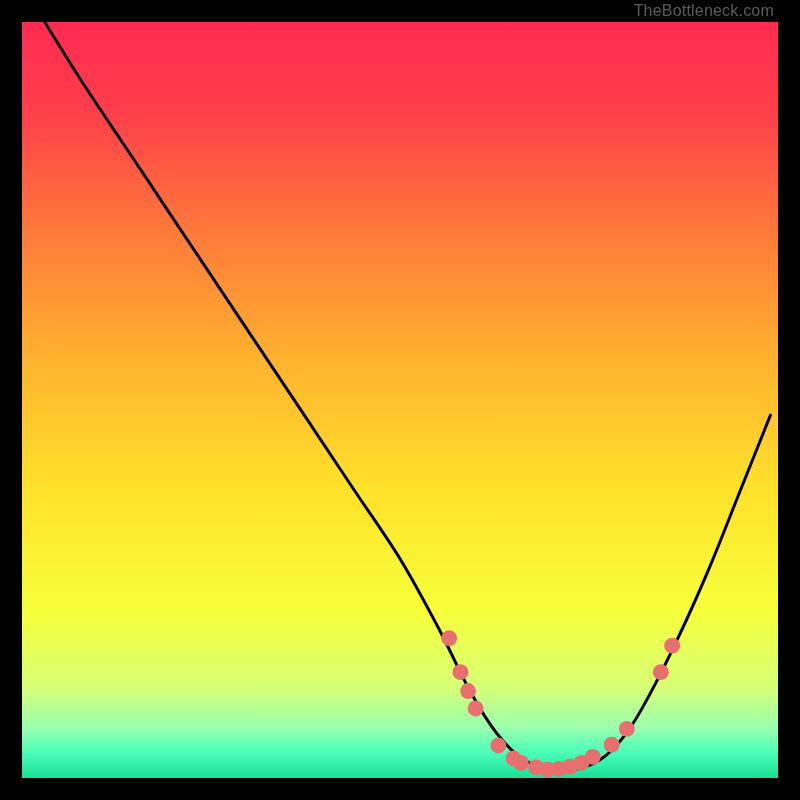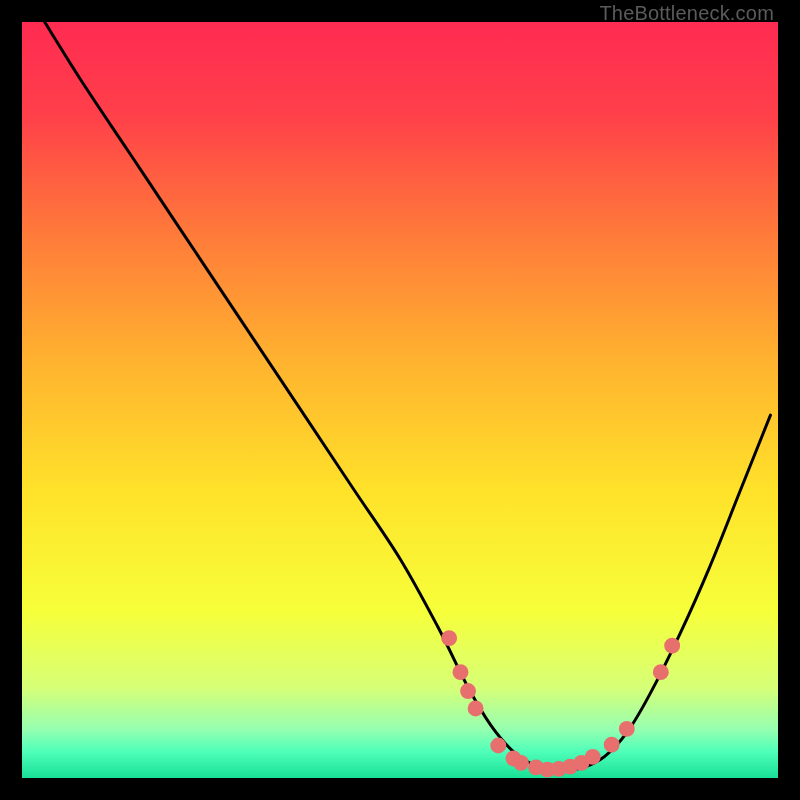--- a/index.html
+++ b/index.html
@@ -23,21 +23,21 @@
     position: absolute;
     left: 0;
     top: 0;
     width: 756px;
     height: 756px;
   }
   .watermark {
     position: absolute;
     top: 2px;
     right: 26px;
-    font-size: 20px;
+    font-size: 16px;
     font-weight: 500;
     color: #5b5b5b;
     letter-spacing: 0.2px;
     z-index: 10;
   }
   svg {
     display: block;
   }
 </style>
 </head>

